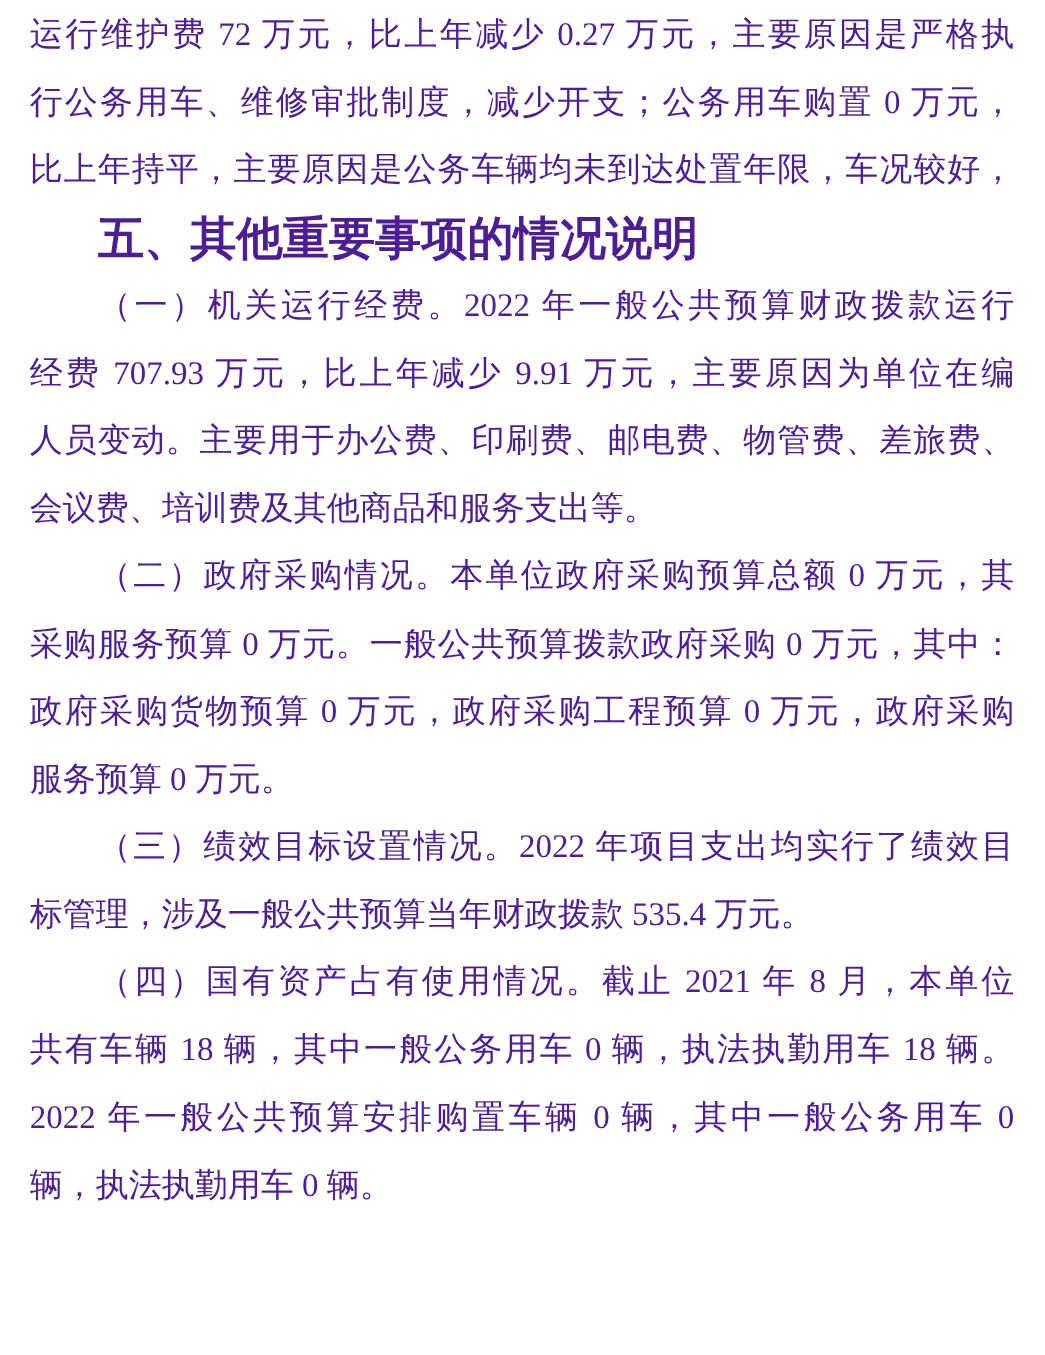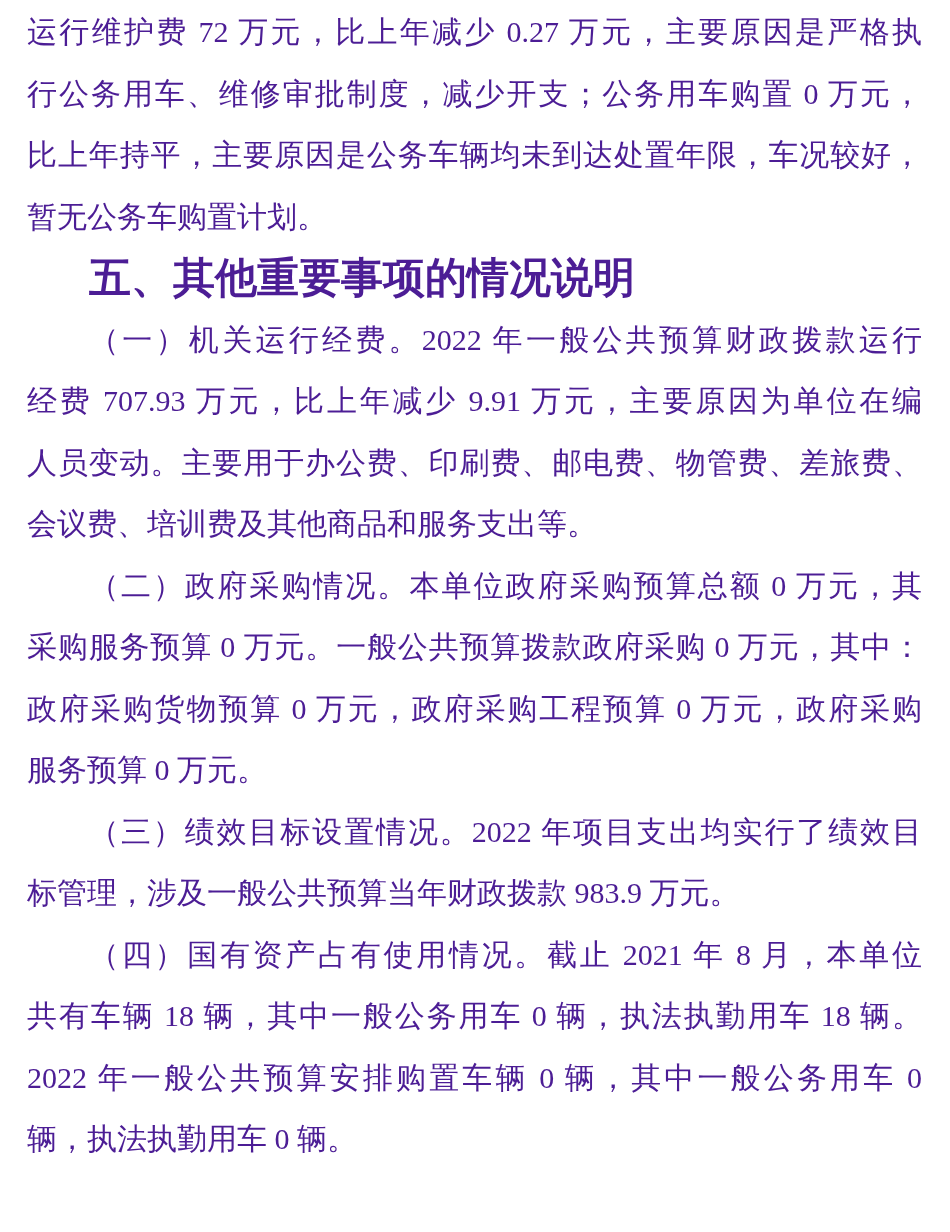--- a/index.html
+++ b/index.html
@@ -50,29 +50,28 @@
     text-align: left;
   }
 </style>
 </head>
 <body>
 
 <div class="page">
   <div class="line j">运行维护费 72 万元，比上年减少 0.27 万元，主要原因是严格执</div>
   <div class="line j">行公务用车、维修审批制度，减少开支；公务用车购置 0 万元，</div>
   <div class="line j">比上年持平，主要原因是公务车辆均未到达处置年限，车况较好，</div>
-  <div class="line end">暂无公务车购置计划。</div>
   <div class="line heading">五、其他重要事项的情况说明</div>
   <div class="line j ind">（一）机关运行经费。2022 年一般公共预算财政拨款运行</div>
   <div class="line j">经费 707.93 万元，比上年减少 9.91 万元，主要原因为单位在编</div>
   <div class="line j">人员变动。主要用于办公费、印刷费、邮电费、物管费、差旅费、</div>
   <div class="line end">会议费、培训费及其他商品和服务支出等。</div>
   <div class="line j ind">（二）政府采购情况。本单位政府采购预算总额 0 万元，其</div>
   <div class="line j">采购服务预算 0 万元。一般公共预算拨款政府采购 0 万元，其中：</div>
   <div class="line j">政府采购货物预算 0 万元，政府采购工程预算 0 万元，政府采购</div>
   <div class="line end">服务预算 0 万元。</div>
   <div class="line j ind">（三）绩效目标设置情况。2022 年项目支出均实行了绩效目</div>
-  <div class="line end">标管理，涉及一般公共预算当年财政拨款 983.9 万元。</div>
+  <div class="line end">标管理，涉及一般公共预算当年财政拨款 535.4 万元。</div>
   <div class="line j ind">（四）国有资产占有使用情况。截止 2021 年 8 月，本单位</div>
   <div class="line j">共有车辆 18 辆，其中一般公务用车 0 辆，执法执勤用车 18 辆。</div>
   <div class="line j">2022 年一般公共预算安排购置车辆 0 辆，其中一般公务用车 0</div>
   <div class="line end">辆，执法执勤用车 0 辆。</div>
 </div>
 
 </body></html>

